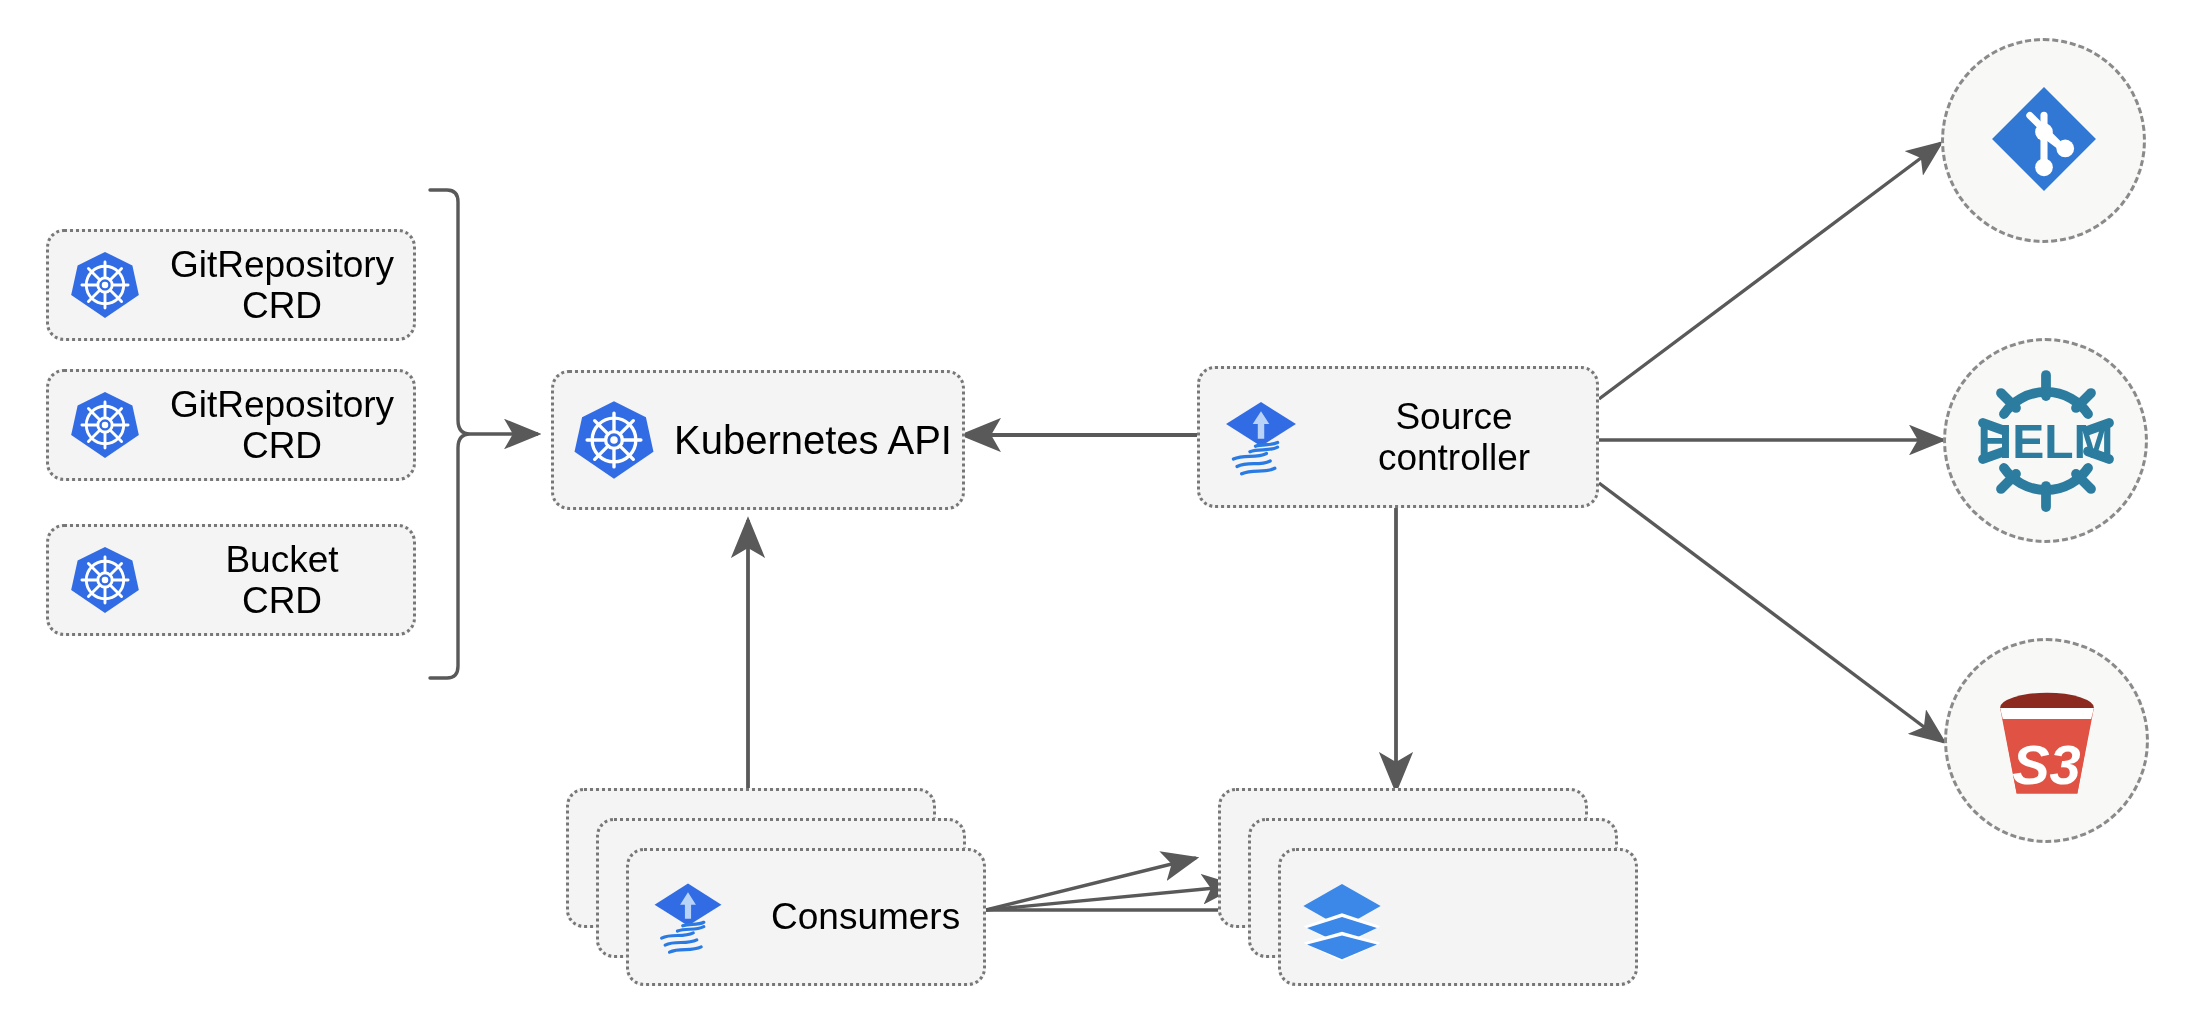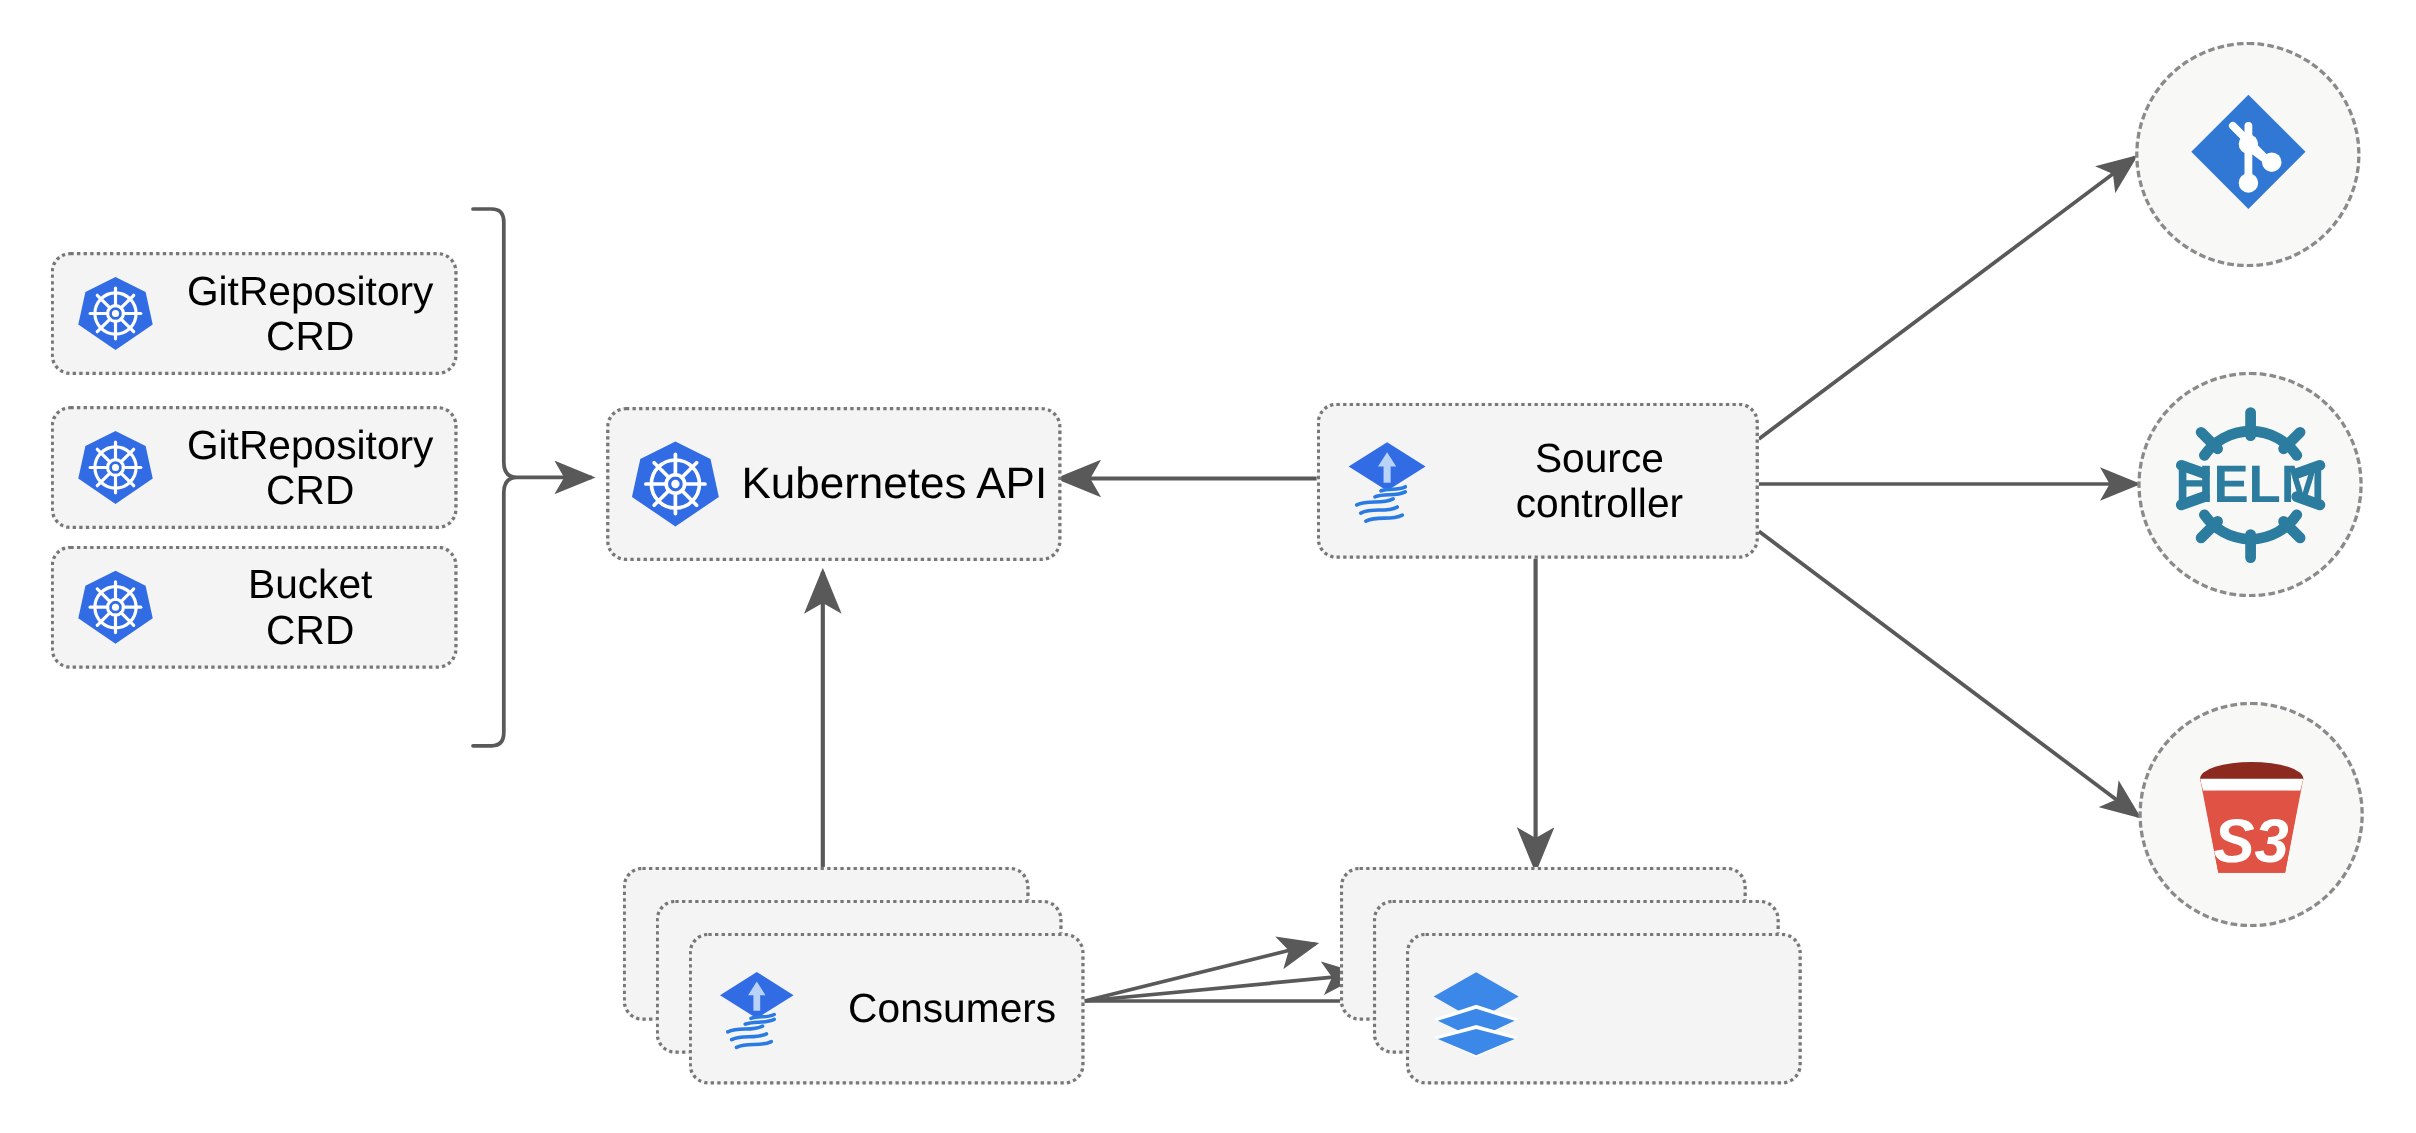--- a/index.html
+++ b/index.html
@@ -166,21 +166,21 @@
           <line x1="73" y1="27" x2="57" y2="43"></line>
           <line x1="43" y1="57" x2="27" y2="73"></line>
         </g>
         <circle cx="50" cy="50" r="4.5" fill="#ffffff"></circle>
       </svg>
     </span>
     <span class="lbl">GitRepository
 CRD</span>
   </div>
 
-  <div class="card" style="left:46px; top:496px; width:370px; height:112px;">
+  <div class="card" style="left:46px; top:524px; width:370px; height:112px;">
     <span class="icon-wrap" style="width:112px;">
       <svg width="72" height="72" viewBox="0 0 100 100">
         <polygon points="50,4 88,23 97,64 50,96 3,64 12,23" fill="#326ce5"></polygon>
         <g fill="none" stroke="#ffffff" stroke-width="4" stroke-linecap="round">
           <circle cx="50" cy="50" r="26"></circle>
           <circle cx="50" cy="50" r="10"></circle>
           <line x1="50" y1="18" x2="50" y2="40"></line>
           <line x1="50" y1="60" x2="50" y2="82"></line>
           <line x1="18" y1="50" x2="40" y2="50"></line>
           <line x1="60" y1="50" x2="82" y2="50"></line>

